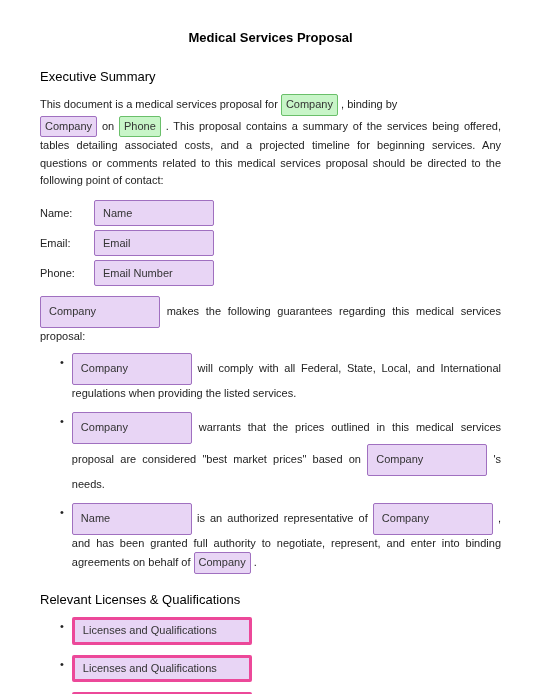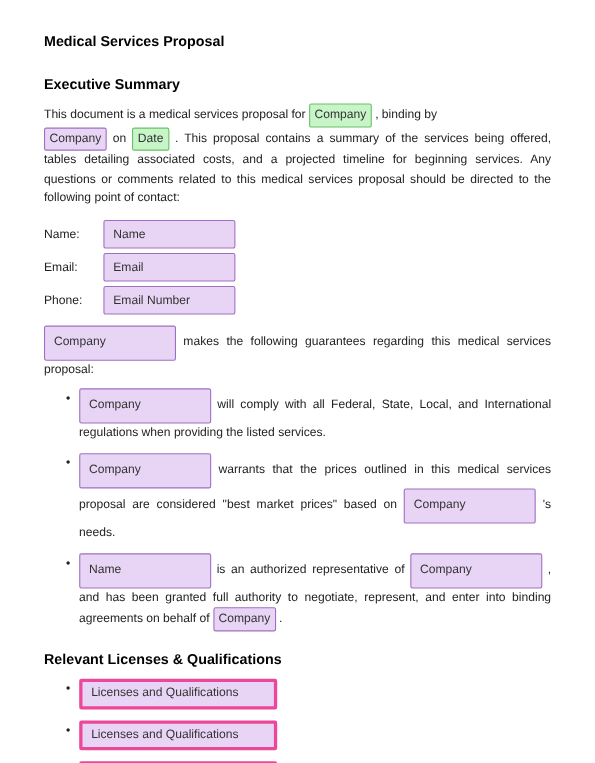--- a/index.html
+++ b/index.html
@@ -20,27 +20,28 @@
 
     .page-container {
       width: 541px;
       min-height: 694px;
       background: #fff;
       padding: 30px 40px;
       box-shadow: 0 2px 8px rgba(0,0,0,0.2);
     }
 
     .doc-title {
+      text-align: center;
       font-weight: bold;
       font-size: 13px;
       margin-bottom: 24px;
     }
 
     .section-title {
-      font-weight: bold;
+      font-weight: normal;
       font-size: 13px;
       margin-bottom: 10px;
     }
 
     .body-text {
       font-size: 11px;
       line-height: 1.6;
       text-align: justify;
       color: #222;
     }
@@ -138,21 +139,21 @@
 
   <div class="section-title">Executive Summary</div>
 
   <div class="body-text">
     <span>This document is a medical services proposal for</span>
     <span class="inline-field green">Company</span>
     <span>, binding by</span>
     <br>
     <span class="inline-field purple">Company</span>
     <span>on</span>
-    <span class="inline-field green">Date</span>
+    <span class="inline-field green">Phone</span>
     <span>. This proposal contains a summary of the services being offered, tables detailing associated costs, and a projected timeline for beginning services. Any questions or comments related to this medical services proposal should be directed to the following point of contact:</span>
   </div>
 
   <div class="contact-table">
     <div class="contact-row">
       <span class="contact-label">Name:</span>
       <span class="field-block">Name</span>
     </div>
     <div class="contact-row">
       <span class="contact-label">Email:</span>

